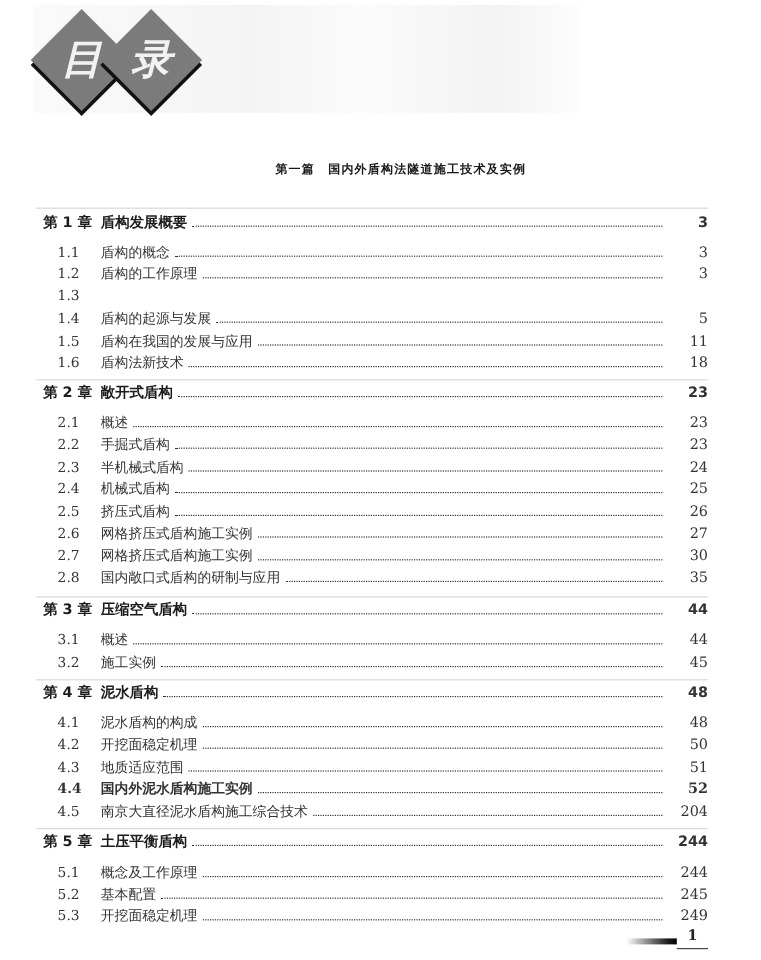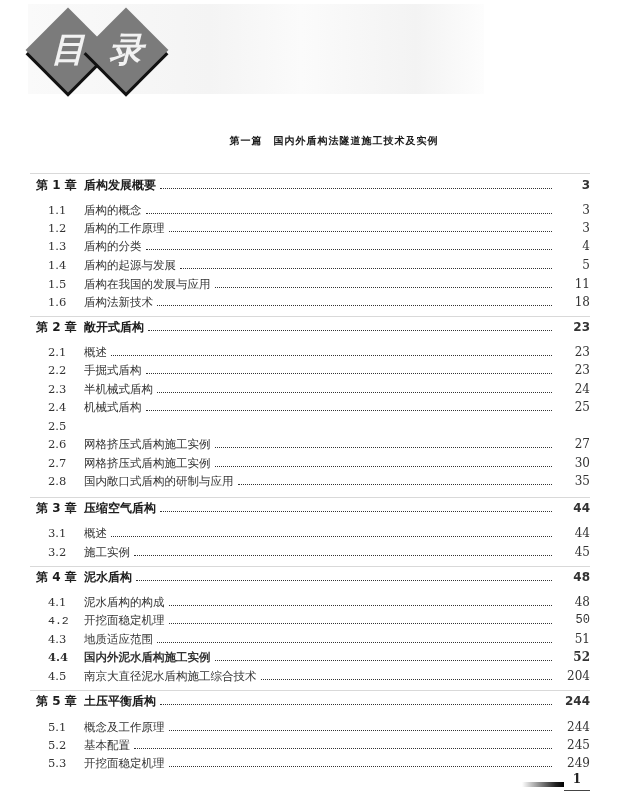--- a/index.html
+++ b/index.html
@@ -86,25 +86,20 @@
   <div class="row section" style="top:219px;">
       <span class="num">1.2</span>
       <div class="row-inner">
         <span class="title">盾构的工作原理</span>
         <span class="leader"></span>
         <span class="page">3</span>
       </div>
     </div>
   <div class="row section" style="top:237px;">
       <span class="num">1.3</span>
-      <div class="row-inner">
-        <span class="title">盾构的分类</span>
-        <span class="leader"></span>
-        <span class="page">4</span>
-      </div>
     </div>
   <div class="row section" style="top:256px;">
       <span class="num">1.4</span>
       <div class="row-inner">
         <span class="title">盾构的起源与发展</span>
         <span class="leader"></span>
         <span class="page">5</span>
       </div>
     </div>
   <div class="row section" style="top:275px;">
@@ -160,20 +155,25 @@
   <div class="row section" style="top:398px;">
       <span class="num">2.4</span>
       <div class="row-inner">
         <span class="title">机械式盾构</span>
         <span class="leader"></span>
         <span class="page">25</span>
       </div>
     </div>
   <div class="row section" style="top:417px;">
       <span class="num">2.5</span>
+      <div class="row-inner">
+        <span class="title">挤压式盾构</span>
+        <span class="leader"></span>
+        <span class="page">26</span>
+      </div>
     </div>
   <div class="row section" style="top:435px;">
       <span class="num">2.6</span>
       <div class="row-inner">
         <span class="title">网格挤压式盾构施工实例</span>
         <span class="leader"></span>
         <span class="page">27</span>
       </div>
     </div>
   <div class="row section" style="top:454px;">
@@ -229,21 +229,21 @@
       </div>
   </div>
   <div class="row section" style="top:593px;">
       <span class="num">4.1</span>
       <div class="row-inner">
         <span class="title">泥水盾构的构成</span>
         <span class="leader"></span>
         <span class="page">48</span>
       </div>
     </div>
-  <div class="row section" style="top:611px;font-family:Liberation Mono, monospace;">
+  <div class="row section" style="top:611px;">
       <span class="num">4.2</span>
       <div class="row-inner">
         <span class="title">开挖面稳定机理</span>
         <span class="leader"></span>
         <span class="page">50</span>
       </div>
     </div>
   <div class="row section" style="top:630px;">
       <span class="num">4.3</span>
       <div class="row-inner">

